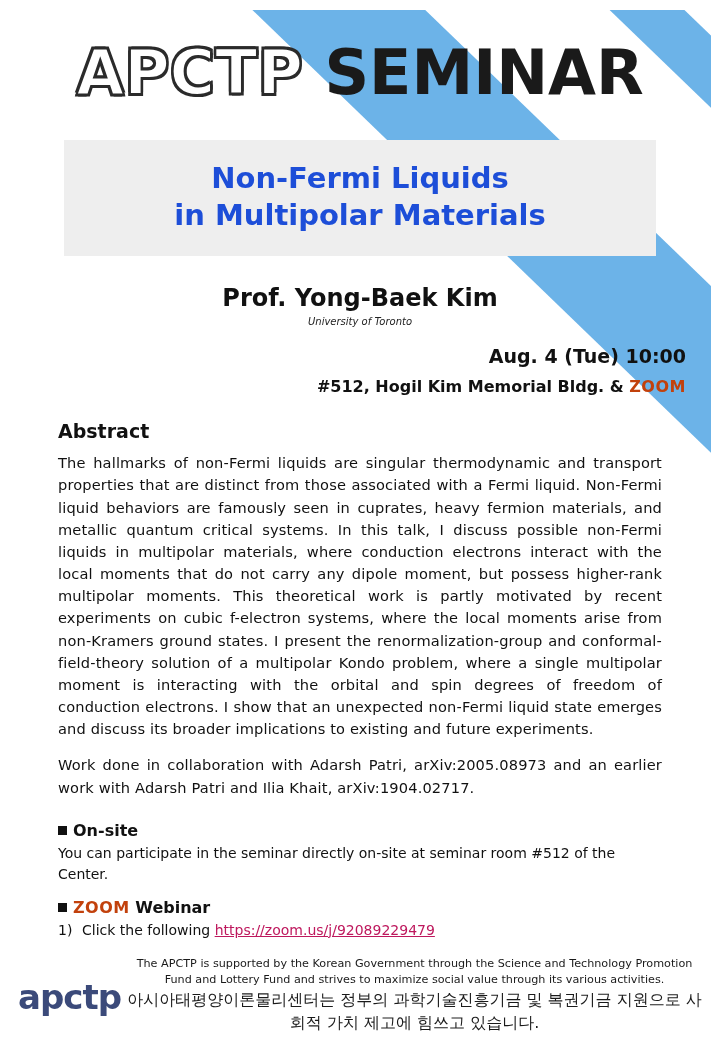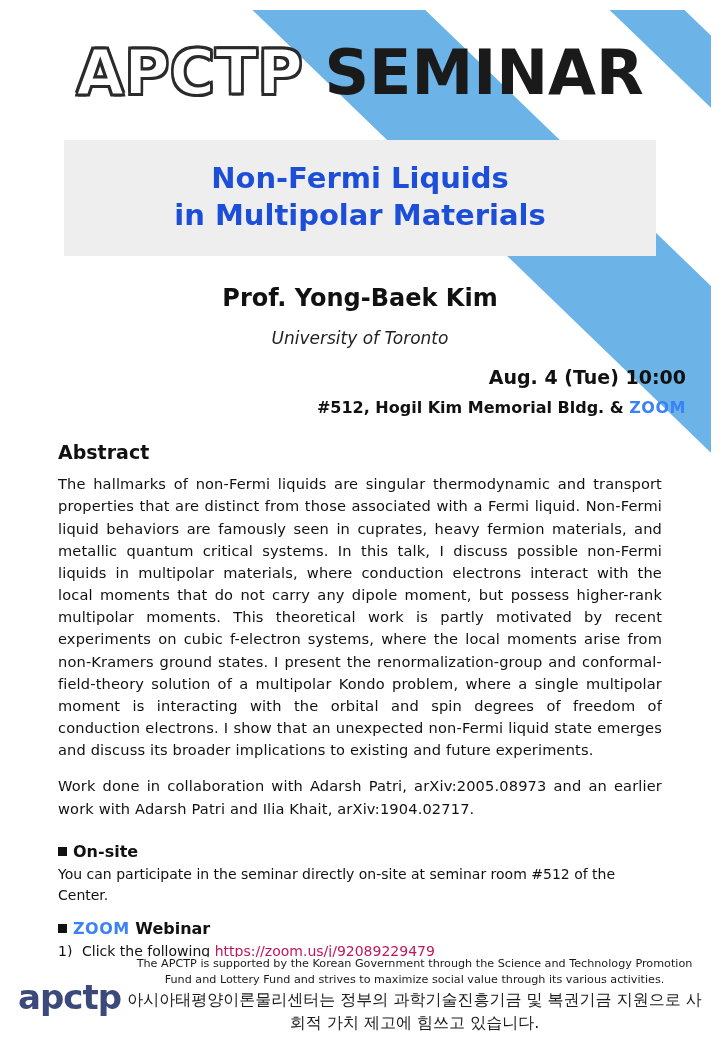--- a/index.html
+++ b/index.html
@@ -105,22 +105,22 @@
   
   .speaker {
     text-align: center;
     margin-top: 28px;
     font-size: 24px;
     font-weight: bold;
     color: #111111;
   }
   .affiliation {
     text-align: center;
-    margin-top: 16px;
-    font-size: 17px;
+    margin-top: 4px;
+    font-size: 10px;
     font-style: italic;
     color: #222222;
   }
   
   .when {
     text-align: right;
     margin-top: 18px;
     padding-right: 6px;
     font-size: 19px;
     font-weight: bold;
@@ -128,21 +128,21 @@
   }
   .where {
     text-align: right;
     margin-top: 10px;
     padding-right: 6px;
     font-size: 16px;
     font-weight: bold;
     color: #111111;
   }
   .zoom-word {
-    color: #3b82f6;
+    color: #c2410c;
     font-weight: bold;
     letter-spacing: 0.5px;
   }
   
   .abstract-heading {
     margin-top: 24px;
     margin-left: 30px;
     font-size: 19px;
     font-weight: bold;
     color: #111111;

